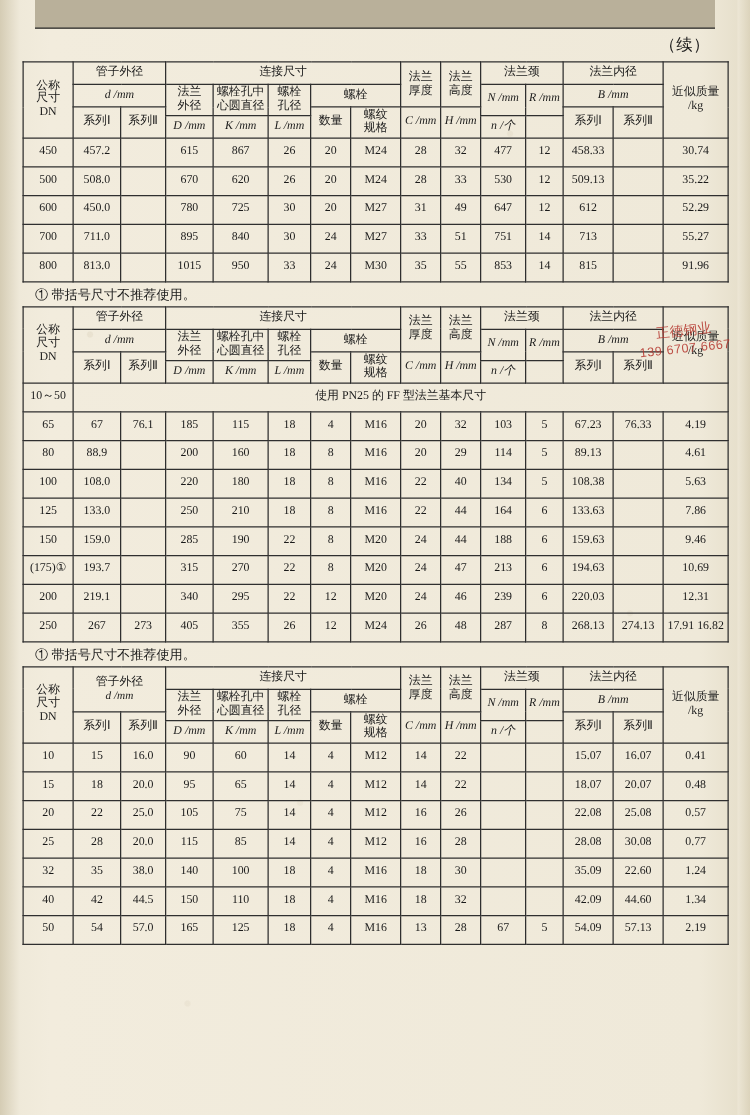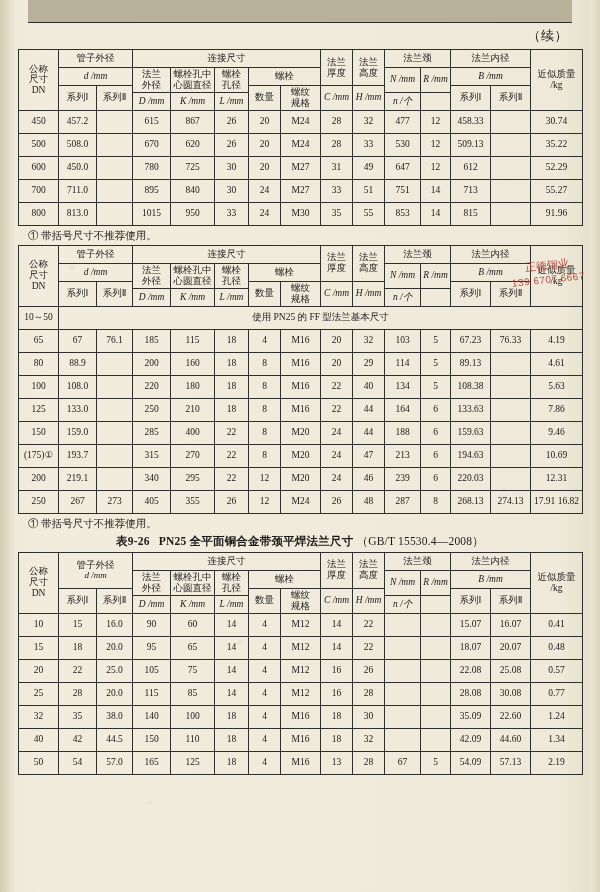--- a/index.html
+++ b/index.html
@@ -444,21 +444,21 @@
             <td>6</td>
             <td>133.63</td>
             <td></td>
             <td>7.86</td>
           </tr>
         <tr class="datarow">
             <td>150</td>
             <td>159.0</td>
             <td></td>
             <td>285</td>
-            <td>400</td>
+            <td>190</td>
             <td>22</td>
             <td>8</td>
             <td>M20</td>
             <td>24</td>
             <td>44</td>
             <td>188</td>
             <td>6</td>
             <td>159.63</td>
             <td></td>
             <td>9.46</td>
@@ -512,25 +512,20 @@
             <td>8</td>
             <td>268.13</td>
             <td>274.13</td>
             <td>17.91    16.82</td>
           </tr>
       </tbody>
     </table>
 
     <div class="note">① 带括号尺寸不推荐使用。</div>
 
-    <div class="caption">
-      <span>表9-26</span>
-      &nbsp;&nbsp;<span>PN25 全平面铜合金带颈平焊法兰尺寸</span>
-      <span class="gb">（GB/T 15530.4—2008）</span>
-    </div>
 
     <table class="tbl">
       <colgroup>
         <col style="width:40px">
           <col style="width:38px">
           <col style="width:36px">
         <col style="width:38px">
           <col style="width:44px">
           <col style="width:34px">
         <col style="width:32px">

